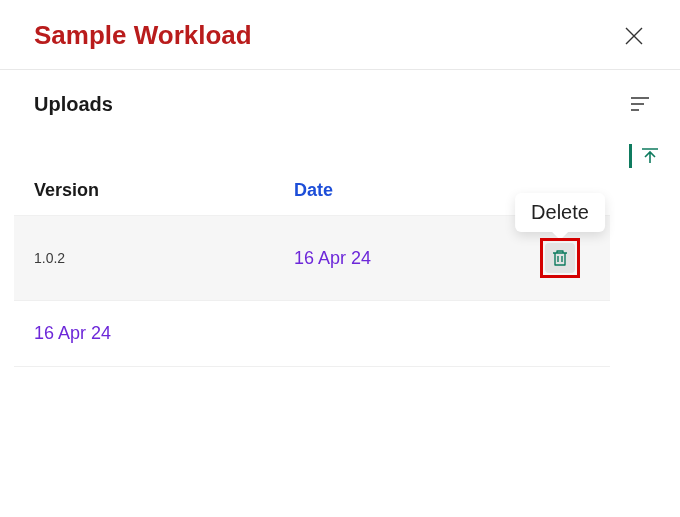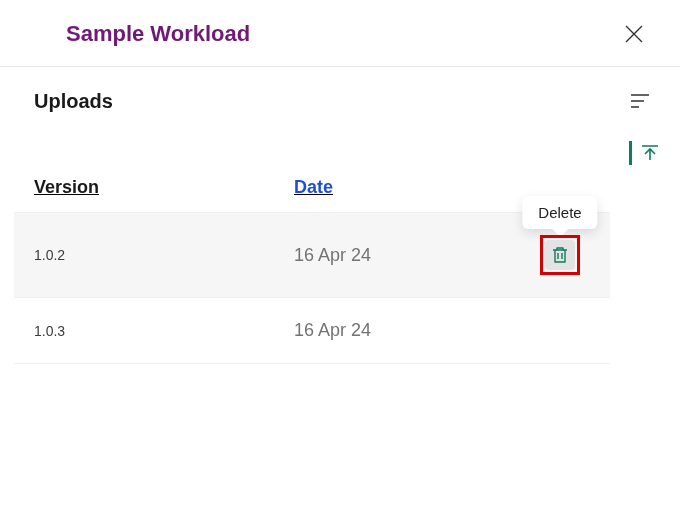--- a/index.html
+++ b/index.html
@@ -11,24 +11,23 @@
       position: relative;
     }
     .header {
       display: flex;
       align-items: center;
       justify-content: space-between;
       padding: 20px 32px 18px 34px;
       border-bottom: 1px solid #e8e8e8;
     }
     .page-title {
-      font-size: 22px;
-      font-weight: 700;
-      color: #701a75;
-      margin-left: 32px;
+      font-size: 26px;
+      font-weight: 700;
+      color: #b91c1c;
     }
     .close-btn {
       width: 28px;
       height: 28px;
       display: flex;
       align-items: center;
       justify-content: center;
       cursor: pointer;
       color: #333;
     }
@@ -78,21 +77,20 @@
     }
     .table {
       margin-top: 50px;
       width: 596px;
       margin-left: 14px;
     }
     .thead {
       display: flex;
       padding: 14px 20px;
       border-bottom: 1px solid #f0f0f0;
-      text-decoration: underline;
     }
     .th-version {
       width: 260px;
       font-size: 18px;
       font-weight: 700;
       color: #1a1a1a;
     }
     .th-date {
       flex: 1;
       font-size: 18px;
@@ -113,21 +111,21 @@
     }
     .cell-version {
       width: 260px;
       color: #3b3b3b;
       font-size: 14px;
     }
     .cell-date {
       flex: 1;
       text-align: left;
       font-size: 18px;
-      color: #737373;
+      color: #6d28d9;
     }
     .action-cell {
       width: 60px;
       display: flex;
       justify-content: center;
       position: relative;
     }
     .trash-wrap {
       width: 40px;
       height: 40px;
@@ -148,21 +146,21 @@
       color: #0f7b5f;
     }
     .tooltip {
       position: absolute;
       bottom: 46px;
       left: 50%;
       transform: translateX(-50%);
       background: #fff;
       border-radius: 6px;
       padding: 8px 16px;
-      font-size: 15px;
+      font-size: 20px;
       color: #222;
       box-shadow: 0 4px 12px rgba(0,0,0,0.12);
       white-space: nowrap;
     }
     .tooltip::after {
       content: "";
       position: absolute;
       top: 100%;
       left: 50%;
       transform: translateX(-50%);
@@ -216,18 +214,17 @@
           <div class="trash-btn">
             <svg width="16" height="18" viewBox="0 0 16 18">
                 <path d="M1 4 H15 M5 4 V2 H11 V4 M3 4 V16 H13 V4 M6 7 V13 M10 7 V13" stroke="currentColor" stroke-width="1.4" fill="none" stroke-linejoin="round"></path>
               </svg>
           </div>
         </div>
       </div>
     </div>
 
     <div class="row">
-      <div class="cell-version">1.0.3</div>
       <div class="cell-date">16 Apr 24</div>
       <div class="action-cell"></div>
     </div>
   </div>
 </div>
 
 </body></html>

